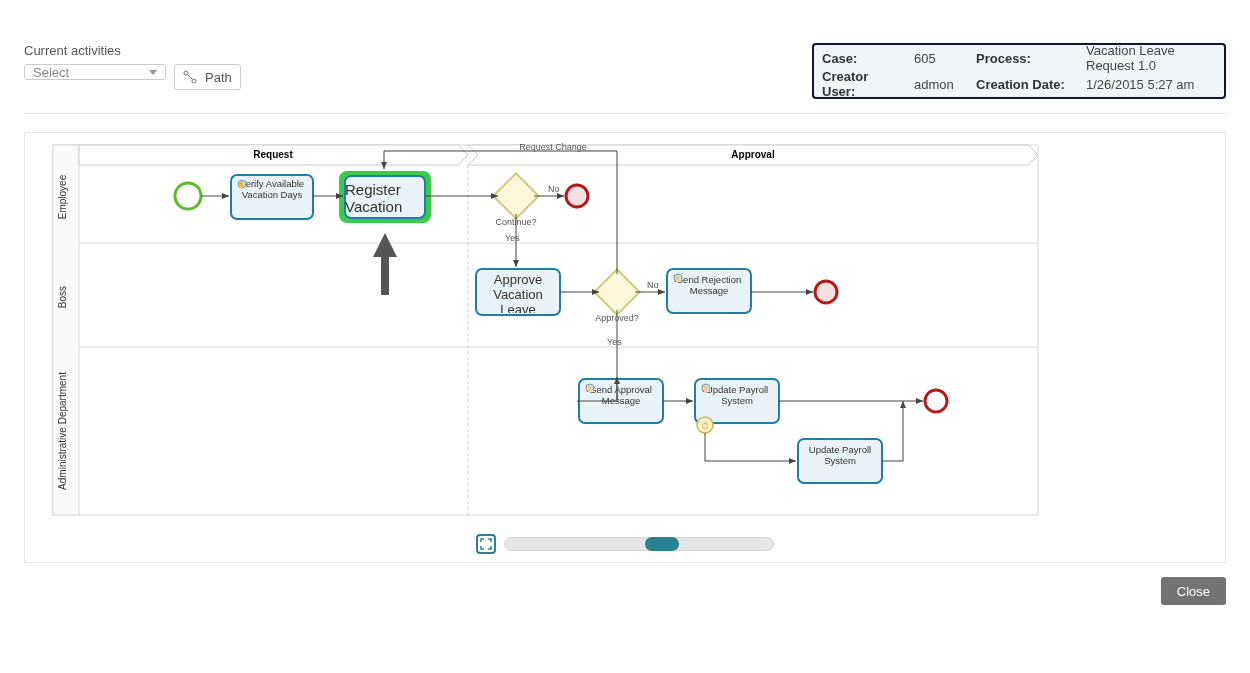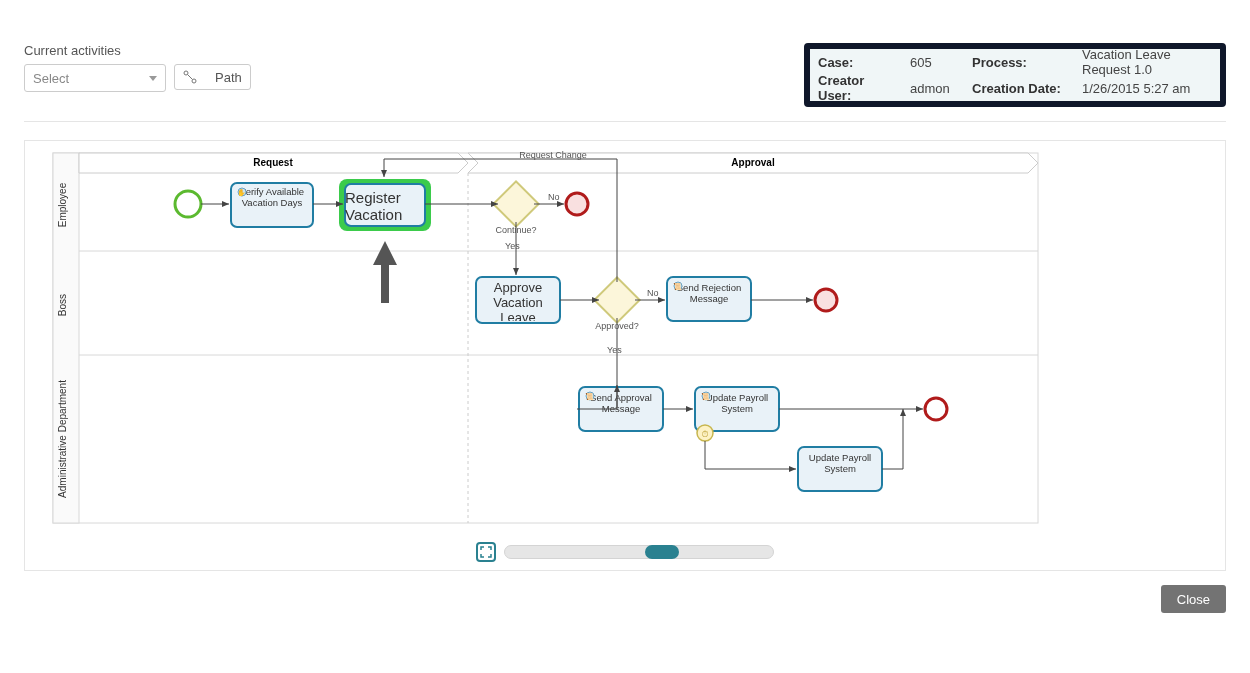--- a/index.html
+++ b/index.html
@@ -4,24 +4,24 @@
 <style>
   * { box-sizing: border-box; margin: 0; padding: 0; }
   body { font-family: -apple-system, "Segoe UI", Arial, sans-serif; background: #fff; color: #444; font-size: 13px; }
   .modal { width: 1250px; height: 673px; position: relative; padding: 18px 24px; }
   .header { display: flex; justify-content: space-between; align-items: baseline; border-bottom: 1px solid #e5e5e5; padding-bottom: 18px; }
   .title { font-size: 26px; font-weight: 400; color: #444; }
   .close-x { cursor: pointer; color: #2a97b3; font-size: 18px; }
   .toolbar-row { display: flex; justify-content: space-between; align-items: flex-start; margin-top: 25px; border-bottom: 1px solid #e5e5e5; padding-bottom: 14px; }
   .left-ctrls label { font-size: 13px; color: #555; }
   .row-ctrls { display: flex; gap: 8px; margin-top: 6px; }
-  .select { width: 142px; height: 28px; border: 1px solid #ccc; border-radius: 3px; background: #fff; display: flex; align-items: center; justify-content: space-between; padding: 0 8px; color: #888; font-size: 13px; cursor: pointer; }
+  .select { width: 142px; height: 16px; border: 1px solid #ccc; border-radius: 3px; background: #fff; display: flex; align-items: center; justify-content: space-between; padding: 0 8px; color: #888; font-size: 13px; cursor: pointer; }
   .caret { width: 0; height: 0; border-left: 4px solid transparent; border-right: 4px solid transparent; border-top: 5px solid #999; }
-  .btn-path { border: 1px solid #ccc; border-radius: 3px; height: 26px; padding: 0 8px; display: flex; align-items: center; gap: 18px; background: #fff; cursor: pointer; font-size: 13px; color: #555; }
-  .info-box { background: #f0f6f7; border: 6px solid #0f172a; border-radius: 4px; font-size: 13px; display: grid; grid-template-columns: 92px 62px 110px 146px; grid-template-rows: 26px 26px; align-items: center; }
+  .btn-path { border: 1px solid #ccc; border-radius: 3px; height: 26px; padding: 0 8px; display: flex; align-items: center; gap: 8px; background: #fff; cursor: pointer; font-size: 13px; color: #555; }
+  .info-box { background: #f0f6f7; border: 2px solid #0f172a; border-radius: 4px; font-size: 13px; display: grid; grid-template-columns: 92px 62px 110px 146px; grid-template-rows: 26px 26px; align-items: center; }
   .info-box div { padding: 0 8px; }
   .info-box .k { font-weight: 600; color: #333; }
   .canvas-wrap { margin-top: 18px; border: 1px solid #e5e5e5; padding: 8px; }
   .footer { display: flex; justify-content: flex-end; margin-top: 14px; }
   .btn-close { background: #737373; color: #fff; border: none; border-radius: 3px; height: 28px; padding: 0 16px; font-size: 13px; cursor: pointer; }
   .zoombar { display: flex; align-items: center; gap: 8px; justify-content: center; margin-top: 10px; }
   .zoom-icon { width: 20px; height: 20px; border: 2px solid #2a8190; border-radius: 4px; display: flex; align-items: center; justify-content: center; color: #2a8190; font-size: 12px; cursor: pointer; }
   .slider { width: 270px; height: 14px; background: #e6e6e6; border-radius: 7px; position: relative; cursor: pointer; border: 1px solid #d4d4d4; }
   .thumb { width: 34px; height: 14px; background: #2a8190; border-radius: 7px; position: absolute; left: 140px; top: -1px; }
   svg text { font-family: -apple-system, Arial, sans-serif; }

